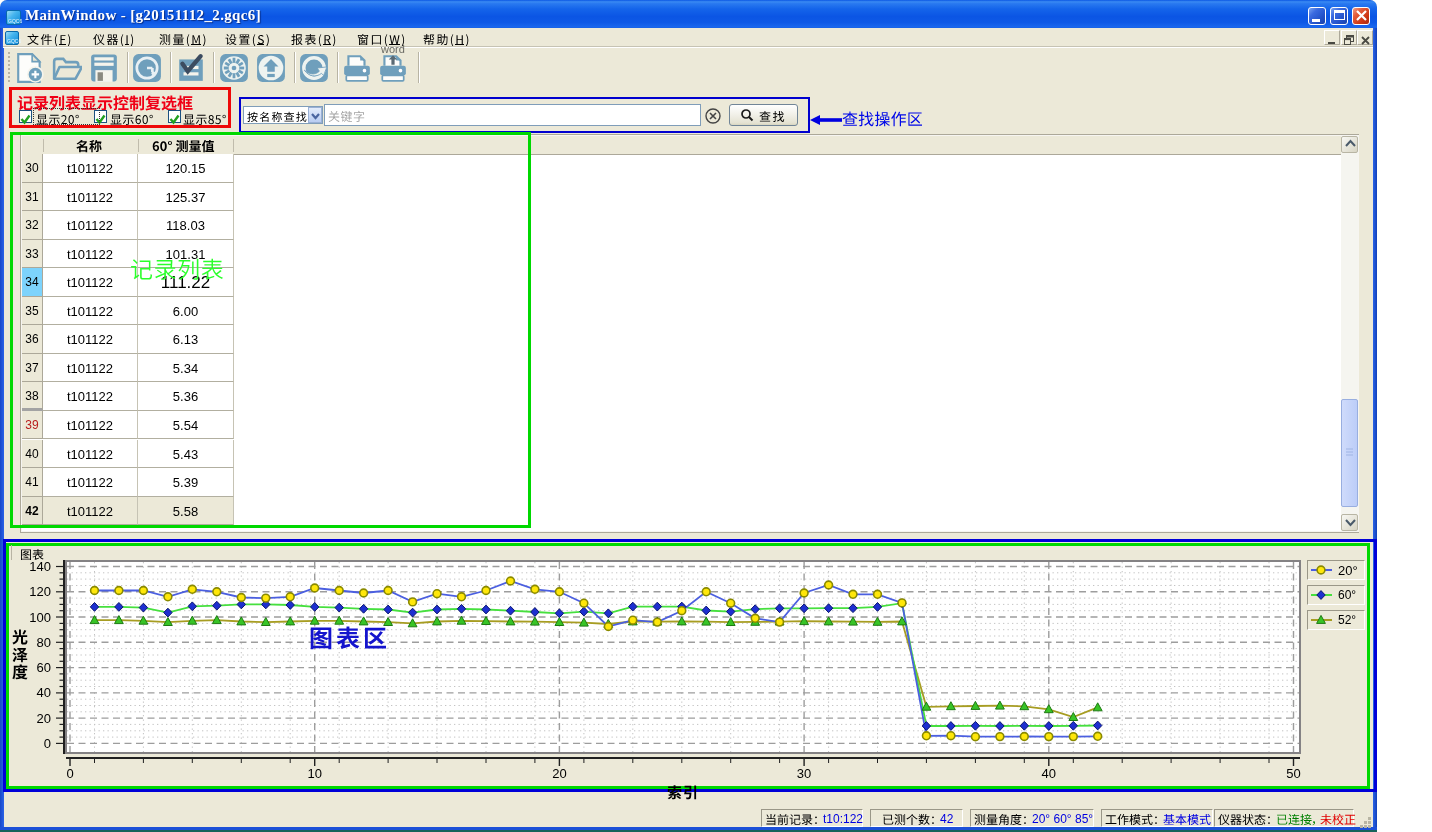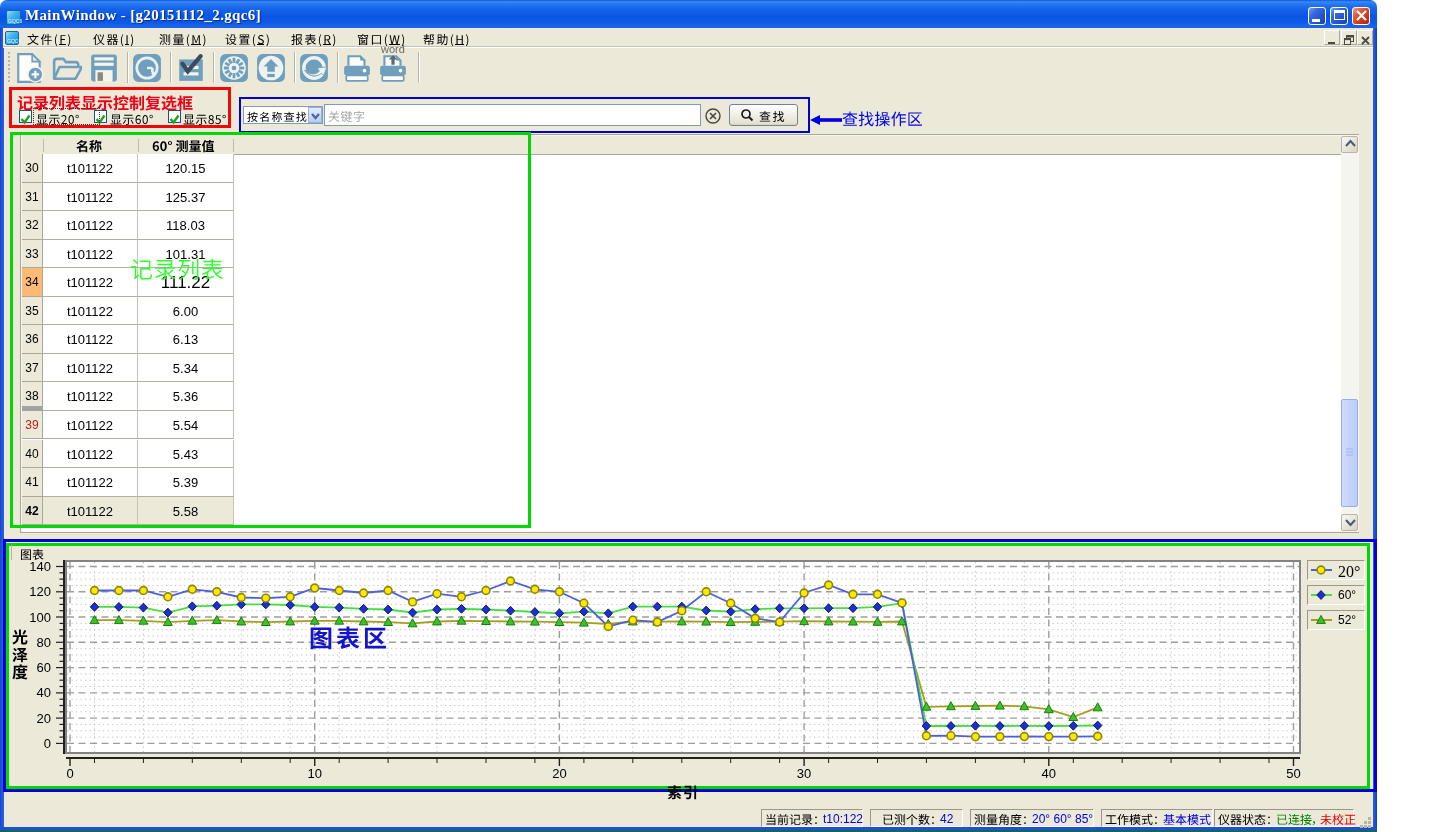--- a/index.html
+++ b/index.html
@@ -256,42 +256,42 @@
 <div class="abs" style="left:22px;top:211.1px;width:21px;height:28.6px;background:#ece9d8;
 border-right:1px solid #aca899;border-bottom:1px solid #aca899;box-sizing:border-box;
 text-align:center;line-height:29px;font-size:12px;color:#000;font-family:'Liberation Sans'">32</div>
 <div class="abs" style="left:43px;top:211.1px;width:95px;height:28.6px;background:#fff;border-right:1px solid #c6c3b4;border-bottom:1px solid #b2afa0;box-sizing:border-box;text-align:center;line-height:29px;font-size:13px;color:#000;font-family:'Liberation Sans'">t101122</div>
 <div class="abs" style="left:138px;top:211.1px;width:96px;height:28.6px;background:#fff;border-right:1px solid #c6c3b4;border-bottom:1px solid #b2afa0;box-sizing:border-box;text-align:center;line-height:29px;font-size:13px;color:#000;font-family:'Liberation Sans'">118.03</div>
 <div class="abs" style="left:22px;top:239.7px;width:21px;height:28.6px;background:#ece9d8;
 border-right:1px solid #aca899;border-bottom:1px solid #aca899;box-sizing:border-box;
 text-align:center;line-height:29px;font-size:12px;color:#000;font-family:'Liberation Sans'">33</div>
 <div class="abs" style="left:43px;top:239.7px;width:95px;height:28.6px;background:#fff;border-right:1px solid #c6c3b4;border-bottom:1px solid #b2afa0;box-sizing:border-box;text-align:center;line-height:29px;font-size:13px;color:#000;font-family:'Liberation Sans'">t101122</div>
 <div class="abs" style="left:138px;top:239.7px;width:96px;height:28.6px;background:#fff;border-right:1px solid #c6c3b4;border-bottom:1px solid #b2afa0;box-sizing:border-box;text-align:center;line-height:29px;font-size:13px;color:#000;font-family:'Liberation Sans'">101.31</div>
-<div class="abs" style="left:22px;top:268.2px;width:21px;height:28.6px;background:#fdba74;
+<div class="abs" style="left:22px;top:268.2px;width:21px;height:28.6px;background:#7dd3fc;
 border-right:1px solid #aca899;border-bottom:1px solid #aca899;box-sizing:border-box;
 text-align:center;line-height:29px;font-size:12px;color:#000;font-family:'Liberation Sans'">34</div>
 <div class="abs" style="left:43px;top:268.2px;width:95px;height:28.6px;background:#fff;border-right:1px solid #c6c3b4;border-bottom:1px solid #b2afa0;box-sizing:border-box;text-align:center;line-height:29px;font-size:13px;color:#000;font-family:'Liberation Sans'">t101122</div>
 <div class="abs" style="left:138px;top:268.2px;width:96px;height:28.6px;background:#fff;border-right:1px solid #c6c3b4;border-bottom:1px solid #b2afa0;box-sizing:border-box;text-align:center;line-height:29px;font-size:17px;color:#000;font-family:'Liberation Sans'">111.22</div>
 <div class="abs" style="left:22px;top:296.8px;width:21px;height:28.6px;background:#ece9d8;
 border-right:1px solid #aca899;border-bottom:1px solid #aca899;box-sizing:border-box;
 text-align:center;line-height:29px;font-size:12px;color:#000;font-family:'Liberation Sans'">35</div>
 <div class="abs" style="left:43px;top:296.8px;width:95px;height:28.6px;background:#fff;border-right:1px solid #c6c3b4;border-bottom:1px solid #b2afa0;box-sizing:border-box;text-align:center;line-height:29px;font-size:13px;color:#000;font-family:'Liberation Sans'">t101122</div>
 <div class="abs" style="left:138px;top:296.8px;width:96px;height:28.6px;background:#fff;border-right:1px solid #c6c3b4;border-bottom:1px solid #b2afa0;box-sizing:border-box;text-align:center;line-height:29px;font-size:13px;color:#000;font-family:'Liberation Sans'">6.00</div>
 <div class="abs" style="left:22px;top:325.3px;width:21px;height:28.6px;background:#ece9d8;
 border-right:1px solid #aca899;border-bottom:1px solid #aca899;box-sizing:border-box;
 text-align:center;line-height:29px;font-size:12px;color:#000;font-family:'Liberation Sans'">36</div>
 <div class="abs" style="left:43px;top:325.3px;width:95px;height:28.6px;background:#fff;border-right:1px solid #c6c3b4;border-bottom:1px solid #b2afa0;box-sizing:border-box;text-align:center;line-height:29px;font-size:13px;color:#000;font-family:'Liberation Sans'">t101122</div>
 <div class="abs" style="left:138px;top:325.3px;width:96px;height:28.6px;background:#fff;border-right:1px solid #c6c3b4;border-bottom:1px solid #b2afa0;box-sizing:border-box;text-align:center;line-height:29px;font-size:13px;color:#000;font-family:'Liberation Sans'">6.13</div>
 <div class="abs" style="left:22px;top:353.9px;width:21px;height:28.6px;background:#ece9d8;
 border-right:1px solid #aca899;border-bottom:1px solid #aca899;box-sizing:border-box;
 text-align:center;line-height:29px;font-size:12px;color:#000;font-family:'Liberation Sans'">37</div>
 <div class="abs" style="left:43px;top:353.9px;width:95px;height:28.6px;background:#fff;border-right:1px solid #c6c3b4;border-bottom:1px solid #b2afa0;box-sizing:border-box;text-align:center;line-height:29px;font-size:13px;color:#000;font-family:'Liberation Sans'">t101122</div>
 <div class="abs" style="left:138px;top:353.9px;width:96px;height:28.6px;background:#fff;border-right:1px solid #c6c3b4;border-bottom:1px solid #b2afa0;box-sizing:border-box;text-align:center;line-height:29px;font-size:13px;color:#000;font-family:'Liberation Sans'">5.34</div>
 <div class="abs" style="left:22px;top:382.4px;width:21px;height:28.6px;background:#ece9d8;
-border-right:1px solid #aca899;border-bottom:5px solid #a3a3a3;box-sizing:border-box;
+border-right:1px solid #aca899;border-bottom:3px solid #a3a3a3;box-sizing:border-box;
 text-align:center;line-height:29px;font-size:12px;color:#000;font-family:'Liberation Sans'">38</div>
 <div class="abs" style="left:43px;top:382.4px;width:95px;height:28.6px;background:#fff;border-right:1px solid #c6c3b4;border-bottom:1px solid #b2afa0;box-sizing:border-box;text-align:center;line-height:29px;font-size:13px;color:#000;font-family:'Liberation Sans'">t101122</div>
 <div class="abs" style="left:138px;top:382.4px;width:96px;height:28.6px;background:#fff;border-right:1px solid #c6c3b4;border-bottom:1px solid #b2afa0;box-sizing:border-box;text-align:center;line-height:29px;font-size:13px;color:#000;font-family:'Liberation Sans'">5.36</div>
 <div class="abs" style="left:22px;top:410.9px;width:21px;height:28.6px;background:#ece9d8;
 border-right:1px solid #aca899;border-bottom:1px solid #aca899;box-sizing:border-box;
 text-align:center;line-height:29px;font-size:12px;color:#b91c1c;font-family:'Liberation Sans'">39</div>
 <div class="abs" style="left:43px;top:410.9px;width:95px;height:28.6px;background:#fff;border-right:1px solid #c6c3b4;border-bottom:1px solid #b2afa0;box-sizing:border-box;text-align:center;line-height:29px;font-size:13px;color:#000;font-family:'Liberation Sans'">t101122</div>
 <div class="abs" style="left:138px;top:410.9px;width:96px;height:28.6px;background:#fff;border-right:1px solid #c6c3b4;border-bottom:1px solid #b2afa0;box-sizing:border-box;text-align:center;line-height:29px;font-size:13px;color:#000;font-family:'Liberation Sans'">5.54</div>
 <div class="abs" style="left:22px;top:439.5px;width:21px;height:28.6px;background:#ece9d8;
 border-right:1px solid #aca899;border-bottom:1px solid #aca899;box-sizing:border-box;
@@ -616,21 +616,21 @@
       <path transform="translate(0,14)" fill="#000" d="M9.3 -1.3C10.5 -0.6 12.1 0.4 12.9 1.1L14.3 0.1C13.5 -0.6 11.8 -1.5 10.7 -2.2ZM4.0 -2.1C3.2 -1.3 1.8 -0.5 0.6 -0.1C1.0 0.2 1.7 0.8 2.0 1.2C3.2 0.6 4.6 -0.4 5.6 -1.4ZM3.0 -4.5C3.2 -4.5 3.6 -4.6 5.2 -4.7C4.5 -4.4 3.8 -4.1 3.5 -4.0C2.6 -3.6 2.0 -3.4 1.4 -3.4C1.6 -3.0 1.8 -2.2 1.9 -1.9C2.4 -2.1 3.0 -2.2 6.9 -2.4V-0.5C6.9 -0.4 6.9 -0.3 6.6 -0.3C6.4 -0.3 5.5 -0.3 4.6 -0.3C4.9 0.1 5.2 0.8 5.3 1.3C6.4 1.3 7.2 1.3 7.9 1.0C8.5 0.8 8.7 0.3 8.7 -0.5V-2.5L11.8 -2.7C12.2 -2.3 12.5 -1.9 12.7 -1.6L14.1 -2.5C13.4 -3.4 12.1 -4.6 11.1 -5.5L9.8 -4.7L10.7 -3.9L6.0 -3.7C7.8 -4.4 9.6 -5.2 11.3 -6.2L10.0 -7.2C9.4 -6.8 8.6 -6.3 7.8 -5.9L5.3 -5.8C6.3 -6.3 7.2 -6.8 8.0 -7.3L7.6 -7.6H12.5V-6.0H14.3V-9.1H8.5V-10.0H13.9V-11.6H8.5V-12.8H6.6V-11.6H1.1V-10.0H6.6V-9.1H0.8V-6.0H2.5V-7.6H5.9C5.0 -7.0 4.0 -6.5 3.7 -6.3C3.2 -6.1 2.9 -5.9 2.5 -5.9C2.7 -5.5 2.9 -4.8 3.0 -4.5Z M27.3 -12.5V1.3H29.1V-12.5ZM18.0 -8.8C17.8 -7.1 17.4 -5.1 17.1 -3.7H22.5C22.3 -1.9 22.1 -1.0 21.8 -0.7C21.6 -0.6 21.4 -0.6 21.1 -0.6C20.7 -0.6 19.8 -0.6 18.9 -0.6C19.2 -0.1 19.5 0.7 19.5 1.2C20.5 1.3 21.4 1.3 21.9 1.2C22.5 1.1 23.0 1.0 23.4 0.6C23.9 -0.0 24.2 -1.4 24.4 -4.6C24.4 -4.9 24.5 -5.4 24.5 -5.4H19.3L19.6 -7.1H24.3V-12.2H17.6V-10.5H22.5V-8.8Z"></path>
     </svg></div>
 <div style="position:absolute;left:309px;top:625px;width:82px;height:26px"><svg width="82" height="26" viewBox="0 0 82 26">
       <path transform="translate(0,22)" fill="#1414cd" d="M1.7 -19.5V2.2H4.5V1.3H19.4V2.2H22.3V-19.5ZM6.4 -3.3C9.6 -3.0 13.6 -2.1 16.0 -1.2H4.5V-8.4C4.9 -7.8 5.3 -7.0 5.5 -6.4C6.8 -6.7 8.2 -7.2 9.5 -7.7L8.6 -6.4C10.6 -6.0 13.2 -5.1 14.6 -4.5L15.7 -6.2C14.4 -6.8 12.1 -7.5 10.2 -7.9C10.8 -8.2 11.5 -8.5 12.1 -8.9C14.0 -7.9 16.1 -7.2 18.1 -6.7C18.4 -7.3 18.9 -8.0 19.4 -8.5V-1.2H16.3L17.5 -3.2C15.0 -4.0 11.0 -4.9 7.7 -5.2ZM9.7 -16.9C8.5 -15.1 6.5 -13.4 4.6 -12.3C5.1 -11.9 6.0 -11.1 6.5 -10.6C7.0 -10.9 7.4 -11.3 7.9 -11.7C8.5 -11.2 9.0 -10.8 9.6 -10.3C8.0 -9.7 6.2 -9.1 4.5 -8.8V-16.9ZM10.0 -16.9H19.4V-8.9C17.8 -9.2 16.1 -9.7 14.6 -10.3C16.2 -11.4 17.6 -12.7 18.6 -14.2L17.0 -15.2L16.6 -15.0H11.3C11.6 -15.4 11.9 -15.8 12.1 -16.2ZM12.0 -11.4C11.2 -11.9 10.4 -12.4 9.8 -12.9H14.4C13.7 -12.4 12.9 -11.9 12.0 -11.4Z M32.6 2.1C33.4 1.7 34.5 1.3 41.3 -0.7C41.2 -1.3 40.9 -2.5 40.8 -3.3L35.7 -1.9V-6.0C36.8 -6.8 37.8 -7.7 38.8 -8.6C40.6 -3.6 43.6 -0.1 48.6 1.6C49.0 0.8 49.8 -0.3 50.4 -0.9C48.3 -1.5 46.5 -2.5 45.0 -3.8C46.4 -4.6 48.0 -5.7 49.3 -6.6L46.9 -8.4C46.0 -7.5 44.6 -6.5 43.4 -5.6C42.6 -6.6 42.0 -7.7 41.5 -8.9H49.6V-11.3H40.4V-12.7H47.9V-15.0H40.4V-16.2H48.8V-18.6H40.4V-20.4H37.5V-18.6H29.4V-16.2H37.5V-15.0H30.6V-12.7H37.5V-11.3H28.3V-8.9H35.2C33.1 -7.2 30.2 -5.8 27.5 -4.9C28.1 -4.3 29.0 -3.3 29.4 -2.6C30.5 -3.0 31.6 -3.5 32.7 -4.1V-2.3C32.7 -1.3 32.0 -0.7 31.4 -0.4C31.9 0.2 32.5 1.4 32.6 2.1Z M76.3 -19.3H56.0V1.5H77.0V-1.3H58.8V-16.6H76.3ZM60.3 -13.3C61.9 -12.0 63.8 -10.5 65.6 -9.0C63.6 -7.2 61.5 -5.7 59.3 -4.6C60.0 -4.1 61.1 -2.9 61.5 -2.4C63.6 -3.6 65.7 -5.3 67.7 -7.1C69.6 -5.4 71.4 -3.7 72.5 -2.4L74.7 -4.5C73.5 -5.8 71.7 -7.5 69.7 -9.2C71.3 -10.9 72.7 -12.8 73.9 -14.7L71.2 -15.8C70.2 -14.1 69.0 -12.5 67.6 -10.9C65.7 -12.4 63.9 -13.8 62.3 -15.1Z"></path>
     </svg></div>
 <div class="abs" style="left:1307px;top:560px;width:58px;height:20px;background:#ece9d8;border:1px solid;border-color:#9a9788 #fff #fff #9a9788;box-sizing:border-box"></div>
 <div class="abs" style="left:1311px;top:563px"><svg width="22" height="14">
       <line x1="0" y1="7" x2="21" y2="7" stroke="#4b5fe0" stroke-width="2"></line>
       <circle cx="10" cy="7" r="3.9" fill="#ffe70a" stroke="#8a8a00" stroke-width="1.6"></circle>
     </svg></div>
-<div class="abs" style="left:1338px;top:563px;font-size:16px;font-family:Liberation Serif, serif;color:#000">20°</div>
+<div class="abs" style="left:1338px;top:563px;font-size:13px;font-family:Liberation Sans, sans-serif;color:#000">20°</div>
 <div class="abs" style="left:1307px;top:585px;width:58px;height:20px;background:#ece9d8;border:1px solid;border-color:#9a9788 #fff #fff #9a9788;box-sizing:border-box"></div>
 <div class="abs" style="left:1311px;top:588px"><svg width="22" height="14">
       <line x1="0" y1="7" x2="21" y2="7" stroke="#46e03e" stroke-width="2"></line>
       <path d="M10 2.6 l4.2 4.4 l-4.2 4.4 l-4.2 -4.4 z" fill="#1d2fd0" stroke="#0a1670"></path>
     </svg></div>
 <div class="abs" style="left:1338px;top:588px;font-size:12px;font-family:'Liberation Sans';color:#000">60°</div>
 <div class="abs" style="left:1307px;top:610px;width:58px;height:20px;background:#ece9d8;border:1px solid;border-color:#9a9788 #fff #fff #9a9788;box-sizing:border-box"></div>
 <div class="abs" style="left:1311px;top:613px"><svg width="22" height="14">
       <line x1="0" y1="7" x2="21" y2="7" stroke="#a79d22" stroke-width="2"></line>
       <path d="M10 2.4 l4.4 8 h-8.8 z" fill="#38c426" stroke="#1d7a12"></path>

